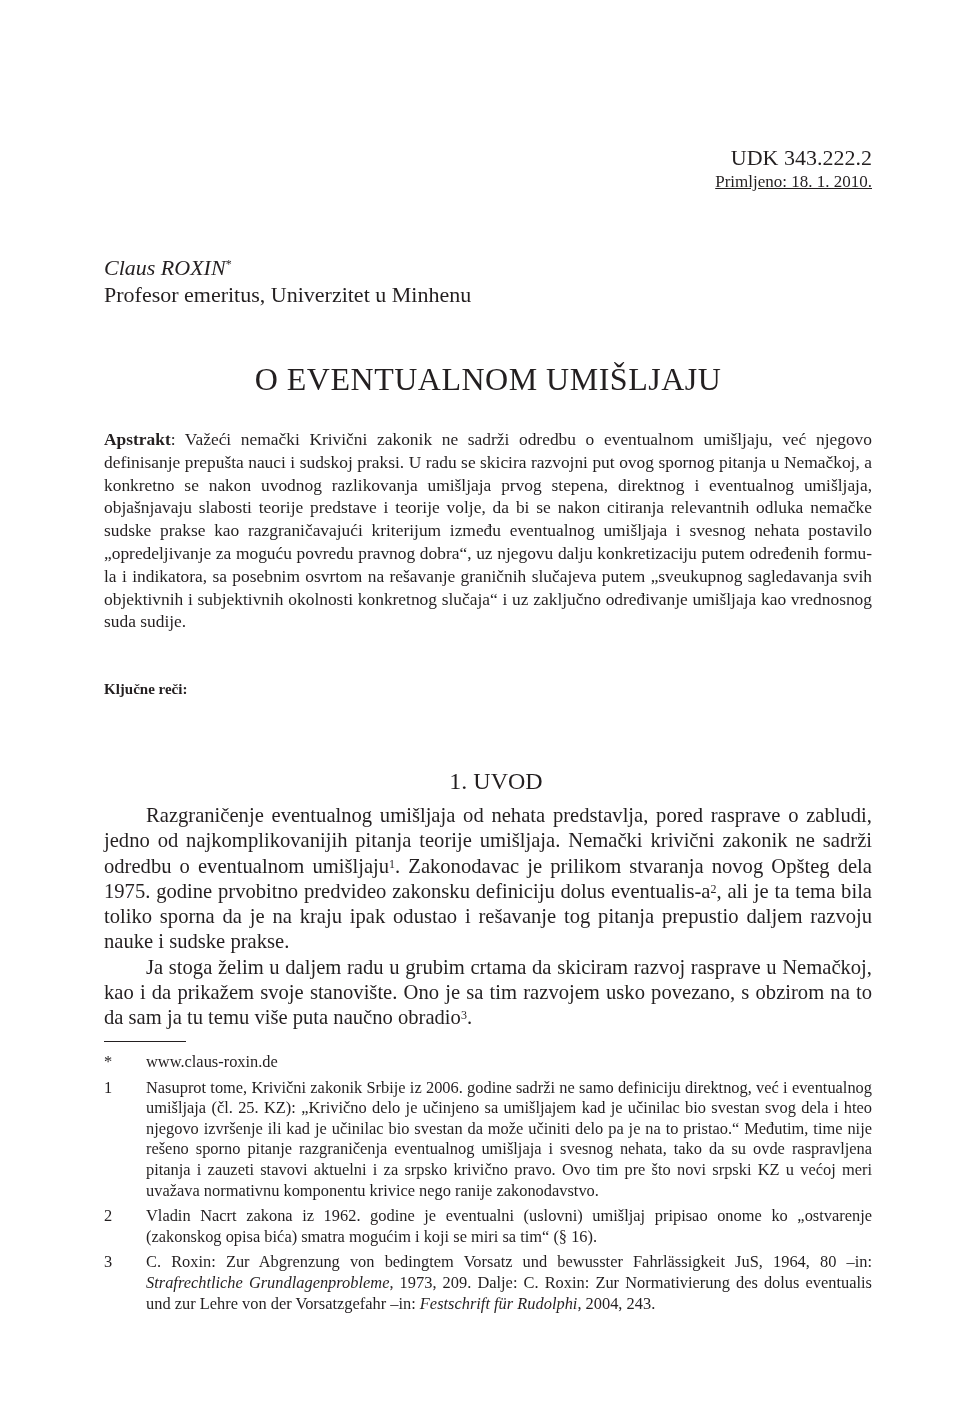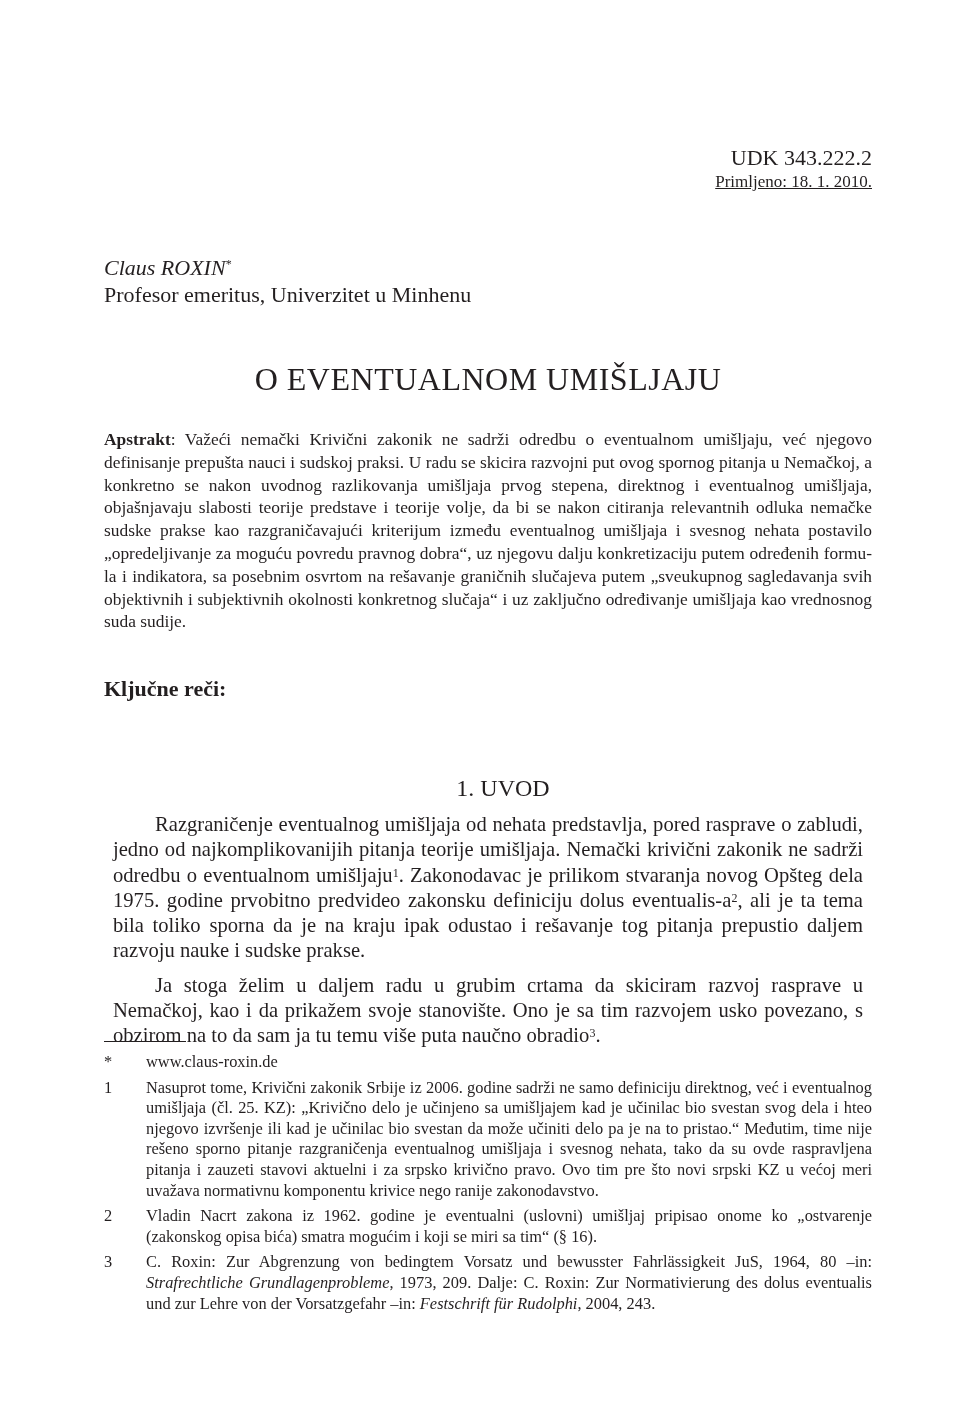--- a/index.html
+++ b/index.html
@@ -81,53 +81,52 @@
     }
     .abstract .label {
       font-weight: bold;
     }
     .keywords {
       position: absolute;
       top: 678px;
       left: 0;
       width: 768px;
       display: flex;
-      font-size: 22px;
+      font-size: 15px;
       line-height: 22.8px;
-      flex-direction: column;
     }
     .keywords .label {
       font-weight: bold;
       flex: 0 0 118px;
     }
     .keywords .value {
       flex: 1;
       text-align: justify;
     }
     .section-heading {
       position: absolute;
       top: 757px;
       left: 0;
       width: 768px;
       text-align: center;
       font-size: 24px;
       line-height: 32px;
-      margin: 15px;
+      margin: 8px;
       font-weight: normal;
     }
     .body-text {
       position: absolute;
       top: 803px;
       left: 0;
       width: 768px;
       font-size: 20.6px;
       line-height: 25.3px;
     }
     .body-text p {
-      margin: 9px;
+      margin: 0;
       text-indent: 42px;
       text-align: justify;
     }
     .body-text sup {
       font-size: 12px;
       vertical-align: top;
       position: relative;
       top: -2px;
     }
     .footnote-rule {

